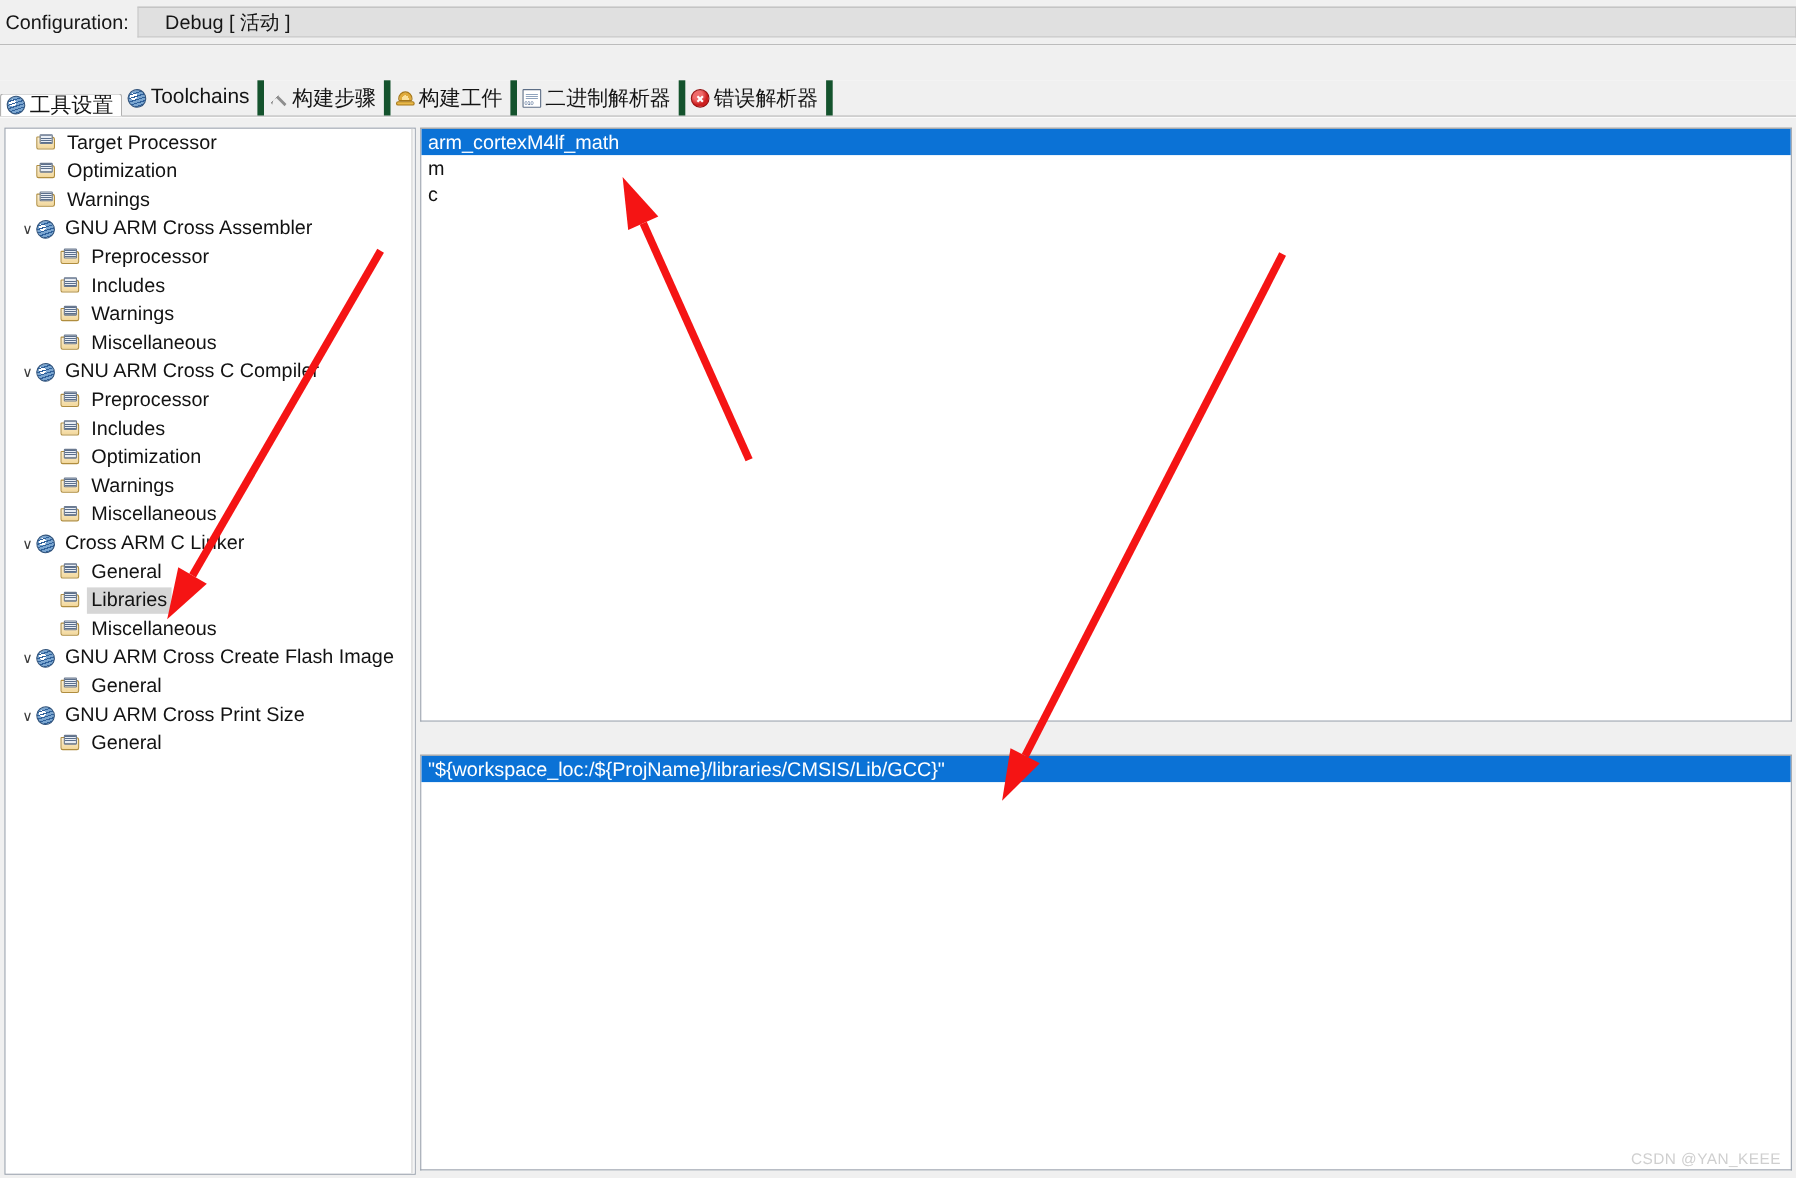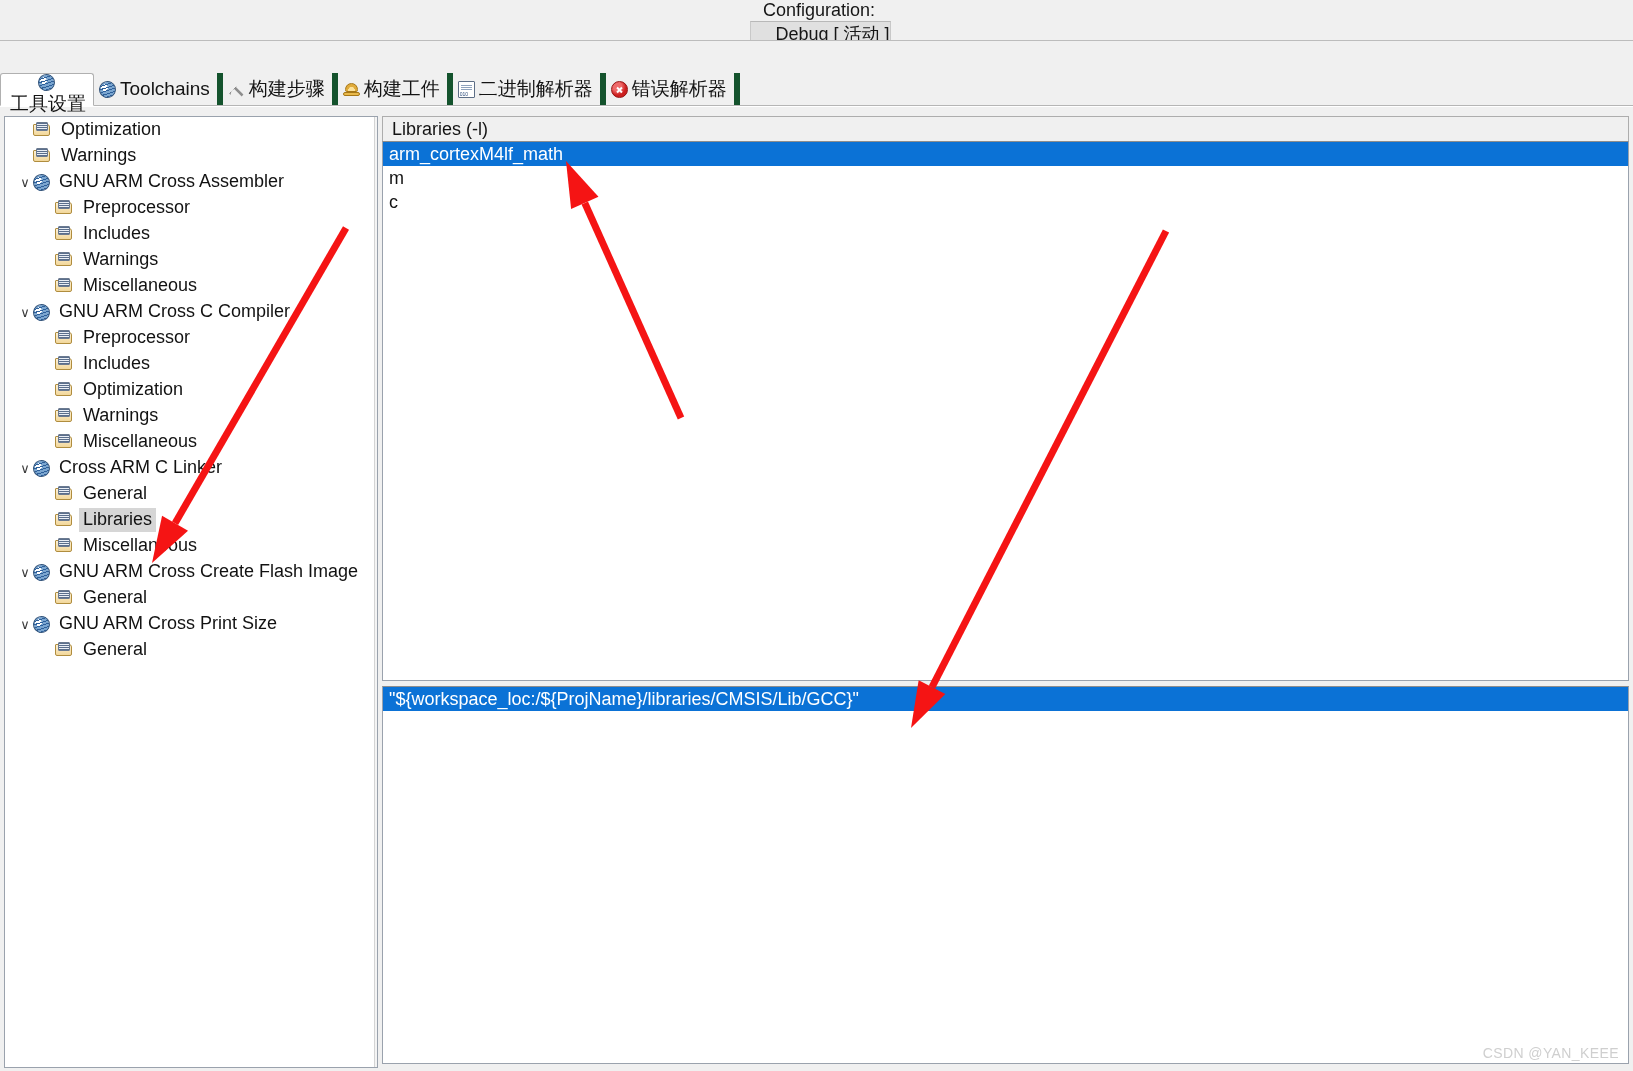--- a/index.html
+++ b/index.html
@@ -21,21 +21,20 @@
 
   
   #config-bar {
     position: absolute;
     left: 0; top: 0;
     width: 1633px;
     height: 40px;
     background: #f0f0f0;
     display: flex;
     align-items: center;
-    flex-direction: column;
   }
   #config-label {
     padding-left: 5px;
     font-size: 18px;
     color: #161616;
     white-space: nowrap;
   }
   #config-combo {
     margin-left: 8px;
     height: 28px;
@@ -86,23 +85,22 @@
     white-space: nowrap;
     border-right: 6px solid #14532d;
     position: relative;
   }
   .tab.active {
     background: #ffffff;
     border: 1px solid #b0b0b0;
     border-bottom: 1px solid #ffffff;
     border-radius: 3px 3px 0 0;
     margin-bottom: -1px;
-    height: 33px;
+    height: 21px;
     z-index: 3;
-    flex-direction: column;
   }
   .tab .tlabel { margin-left: 4px; }
 
   
   .ic {
     width: 17px; height: 17px;
     flex: 0 0 17px;
     position: relative;
     display: inline-block;
   }
@@ -370,20 +368,25 @@
     </div>
   </div>
 
 <div id="content">
 
   <div id="tree-panel">
     <div id="tree-body">
         <div class="tnode">
           <span class="arrow"></span>
           <span class="ic-folder"></span>
+          <span class="nlabel">Target Processor</span>
+        </div>
+        <div class="tnode">
+          <span class="arrow"></span>
+          <span class="ic-folder"></span>
           <span class="nlabel">Optimization</span>
         </div>
         <div class="tnode">
           <span class="arrow"></span>
           <span class="ic-folder"></span>
           <span class="nlabel">Warnings</span>
         </div>
         <div class="tnode">
           <span class="arrow">∨</span>
           <span class="ic ic-globe"></span>
@@ -493,21 +496,20 @@
           <span class="ic-folder"></span>
           <span class="nlabel">General</span>
         </div>
       </div>
     <div id="tree-scroll-v"></div>
   </div>
 
   <div id="right-area">
 
     <div class="field-block" id="libs-block">
-      <div class="field-header">Libraries (-l)</div>
       <div class="field-list" id="libs-list">
           <div class="lrow sel">arm_cortexM4lf_math</div>
           <div class="lrow">m</div>
           <div class="lrow">c</div>
         </div>
     </div>
 
     <div class="field-block" id="paths-block">
       <div class="field-list" id="paths-list">
           <div class="lrow sel">"${workspace_loc:/${ProjName}/libraries/CMSIS/Lib/GCC}"</div>

